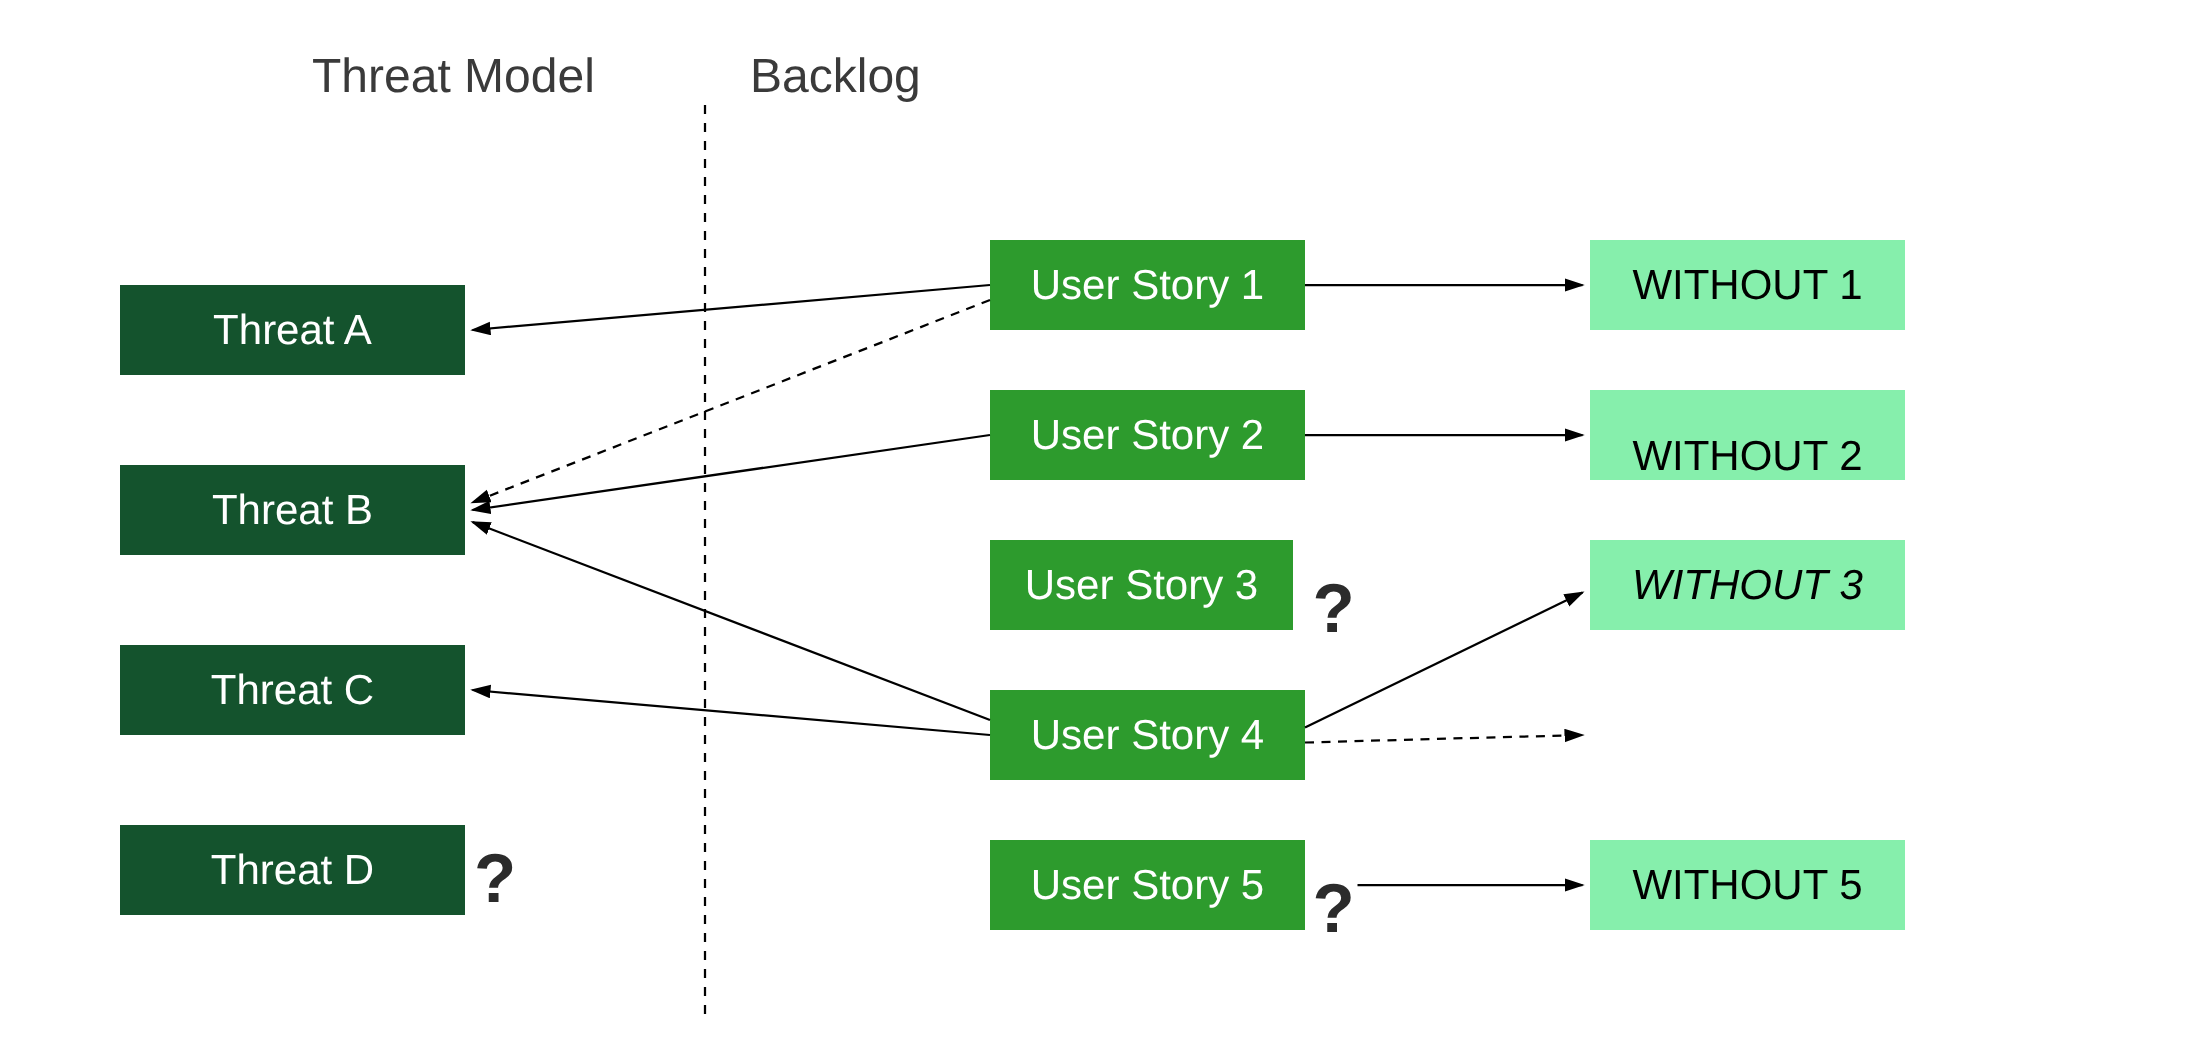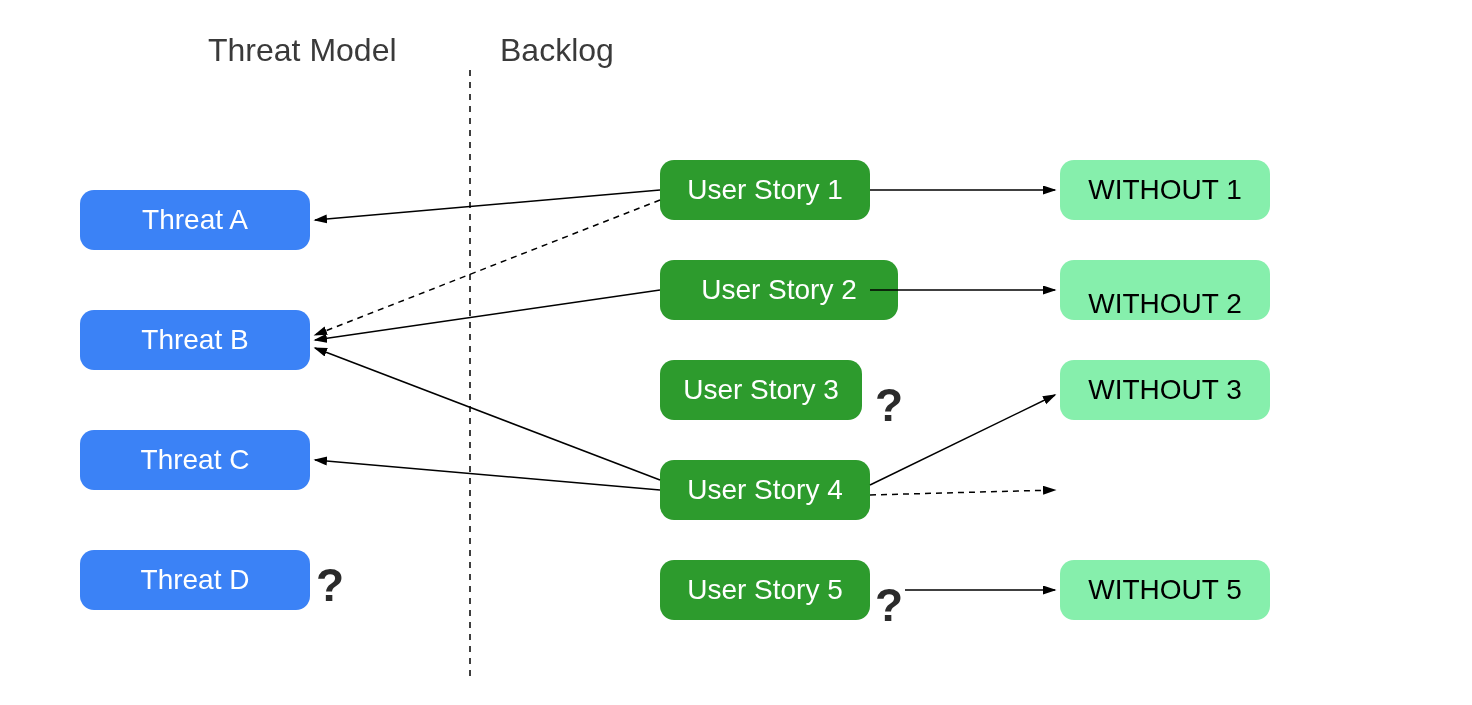--- a/index.html
+++ b/index.html
@@ -23,23 +23,22 @@
     font-weight: 400;
   }
   .box {
     position: absolute;
     display: flex;
     align-items: center;
     justify-content: center;
     font-size: 28px;
     color: #ffffff;
     box-sizing: border-box;
-    border-radius: 14px;
   }
-  .threat { background: #3b82f6; }
+  .threat { background: #14532d; }
   .story  { background: #2d9b2d; }
   .without{ background: #86efac; color:#000; font-weight:400; }
   .qmark {
     position: absolute;
     font-size: 46px;
     font-weight: 700;
     color: #2b2b2b;
   }
   svg.overlay {
     position: absolute;
@@ -67,21 +66,21 @@
     <span>Threat C</span>
   </div>
   <div class="box threat" style="left:80px; top:550px; width:230px; height:60px;">
     <span>Threat D</span>
   </div>
   <div class="qmark" style="left:316px; top:558px;">?</div>
 
   <div class="box story" style="left:660px; top:160px; width:210px; height:60px;">
     <span>User Story 1</span>
   </div>
-  <div class="box story" style="left:660px; top:260px; width:238px; height:60px;">
+  <div class="box story" style="left:660px; top:260px; width:210px; height:60px;">
     <span>User Story 2</span>
   </div>
   <div class="box story" style="left:660px; top:360px; width:202px; height:60px;">
     <span>User Story 3</span>
   </div>
   <div class="qmark" style="left:875px; top:378px;">?</div>
 
   <div class="box story" style="left:660px; top:460px; width:210px; height:60px;">
     <span>User Story 4</span>
   </div>
@@ -89,21 +88,21 @@
     <span>User Story 5</span>
   </div>
   <div class="qmark" style="left:875px; top:578px;">?</div>
 
   <div class="box without" style="left:1060px; top:160px; width:210px; height:60px;">
     <span>WITHOUT 1</span>
   </div>
   <div class="box without" style="left:1060px; top:260px; width:210px; height:60px;align-items:flex-end;">
     <span>WITHOUT 2</span>
   </div>
-  <div class="box without" style="left:1060px; top:360px; width:210px; height:60px;">
+  <div class="box without" style="left:1060px; top:360px; width:210px; height:60px;font-style:italic;">
     <span>WITHOUT 3</span>
   </div>
   <div class="box without" style="left:1060px; top:560px; width:210px; height:60px;text-align:right;">
     <span>WITHOUT 5</span>
   </div>
 
   <svg class="overlay">
     <defs>
       <marker id="arrow" markerWidth="10" markerHeight="10" refX="8" refY="3" orient="auto" markerUnits="strokeWidth">
         <path d="M0,0 L9,3 L0,6 Z" fill="#000"></path>

